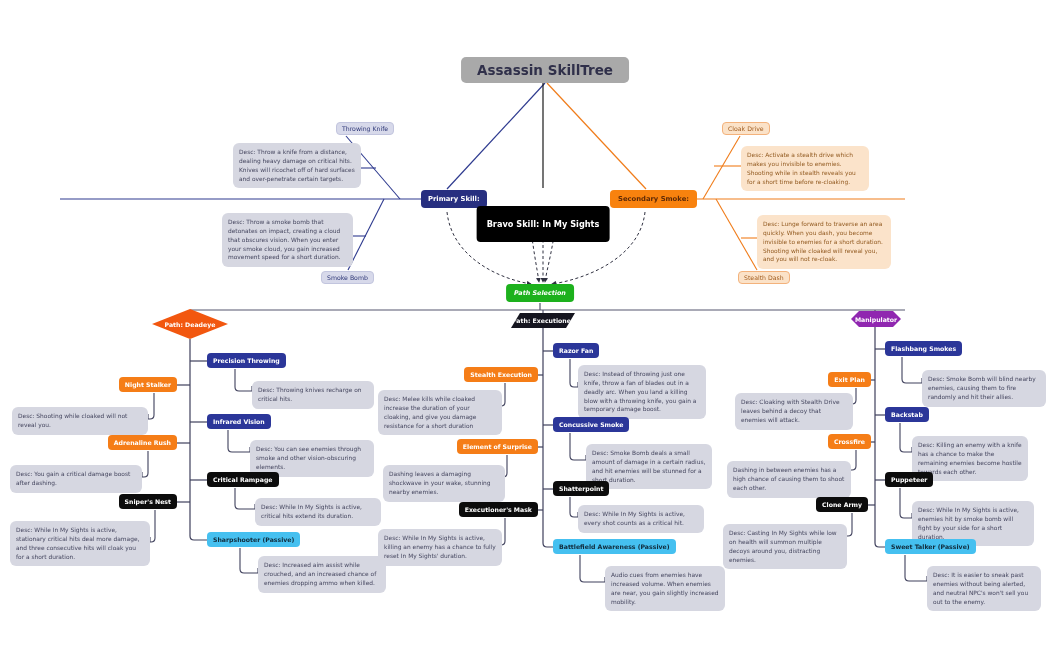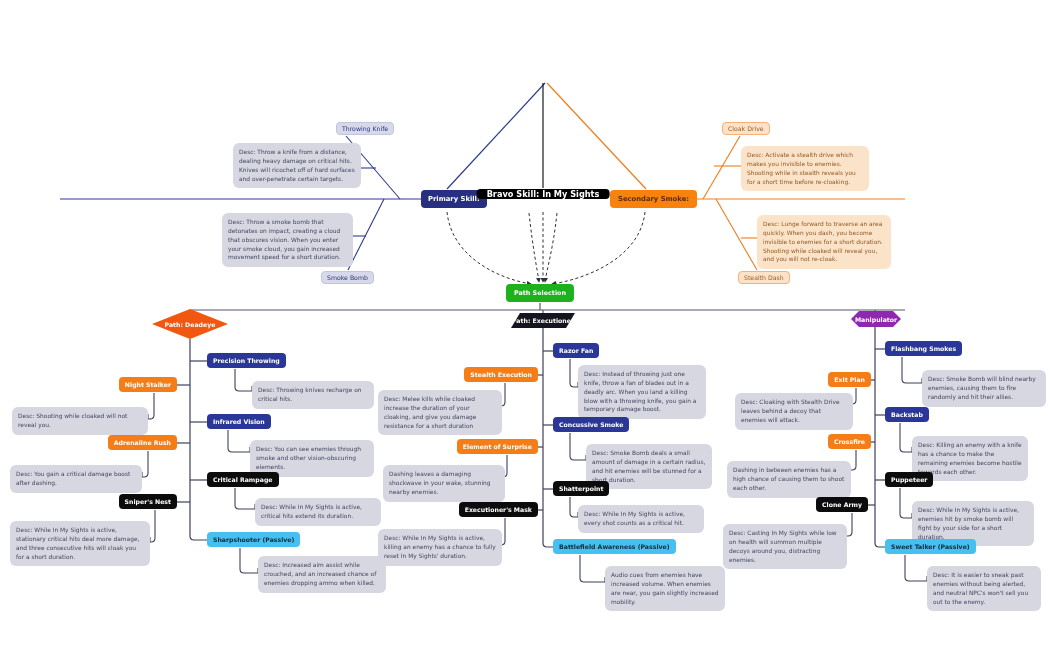--- a/index.html
+++ b/index.html
@@ -22,27 +22,27 @@
         background:#d6d7e1;border-radius:6px;padding:5px 6px;z-index:2;}
   .desc-peach{background:#fbe3ca;color:#925a20;}
 
   .title{position:absolute;left:545px;top:57px;transform:translateX(-50%);
          background:#a9a9a9;color:#30304a;font-size:13.5px;font-weight:bold;
          border-radius:5px;padding:5px 16px;white-space:nowrap;z-index:3;}
 
   .root{position:absolute;display:inline-block;white-space:nowrap;font-weight:bold;
         border-radius:4px;box-sizing:border-box;z-index:3;}
   .root-primary{left:421px;top:190px;background:#272f80;color:#fff;font-size:6.8px;padding:5px 7px;}
-  .root-bravo{left:543px;top:189px;transform:translateX(-50%);background:#000;color:#fff;
-              font-size:8.2px;padding:0 10px;}
+  .root-bravo{left:543px;top:206px;transform:translateX(-50%);background:#000;color:#fff;
+              font-size:8.2px;padding:13px 10px;}
   .root-secondary{left:610px;top:190px;background:#f8820e;color:#5f2a06;font-size:6.8px;padding:5px 8px;}
 
   .pathsel{position:absolute;left:540px;top:284px;transform:translateX(-50%);
            background:#1db11d;color:#fff;font-size:6.4px;font-weight:bold;
-           border-radius:4px;padding:5px 8px;white-space:nowrap;z-index:3;}
+           border-radius:4px;padding:5px 8px;white-space:nowrap;z-index:3;font-style:italic;}
 
   .head{position:absolute;display:flex;align-items:center;justify-content:center;
         color:#fff;font-size:6.2px;font-weight:bold;text-align:center;z-index:3;}
   .head-deadeye{left:152px;top:309px;width:76px;height:30px;background:#f2570f;
         clip-path:polygon(50% 0,100% 50%,50% 100%,0 50%);}
   .head-exec{left:511px;top:313px;width:64px;height:15px;background:#15151f;
         clip-path:polygon(14% 0,100% 0,86% 100%,0 100%);}
   .head-manip{left:851px;top:311px;width:50px;height:16px;background:#9027b0;
         clip-path:polygon(16% 0,84% 0,100% 50%,84% 100%,16% 100%,0 50%);}
 </style>
@@ -142,20 +142,21 @@
       <path d="M902,357 V379 Q902,383 906,383 H922 V378"></path>
       <path d="M856,388 V400 Q856,404 852,404 V399"></path>
       <path d="M900,423 V448 Q900,452 904,452 H912 V447"></path>
       <path d="M856,450 V466 Q856,470 852,470 H849 V465"></path>
       <path d="M900,488 V514 Q900,518 904,518 H912 V513"></path>
       <path d="M852,513 V532 Q852,536 848,536 H846 V531"></path>
       <path d="M905,555 V577 Q905,581 909,581 H927 V576"></path>
     </g>
   </svg>
 
+  <div class="title">Assassin SkillTree</div>
 
   <div class="root root-primary">Primary Skill:</div>
   <div class="root root-bravo">Bravo Skill: In My Sights</div>
   <div class="root root-secondary">Secondary Smoke:</div>
 
   <div class="tag" style="left:336px;top:122px;">Throwing Knife</div>
   <div class="desc" style="left:233px;top:143px;width:128px;">Desc: Throw a knife from a distance, dealing heavy damage on critical hits. Knives will ricochet off of hard surfaces and over-penetrate certain targets.</div>
   <div class="desc" style="left:222px;top:213px;width:131px;">Desc: Throw a smoke bomb that detonates on impact, creating a cloud that obscures vision. When you enter your smoke cloud, you gain increased movement speed for a short duration.</div>
   <div class="tag" style="left:321px;top:271px;">Smoke Bomb</div>
 

